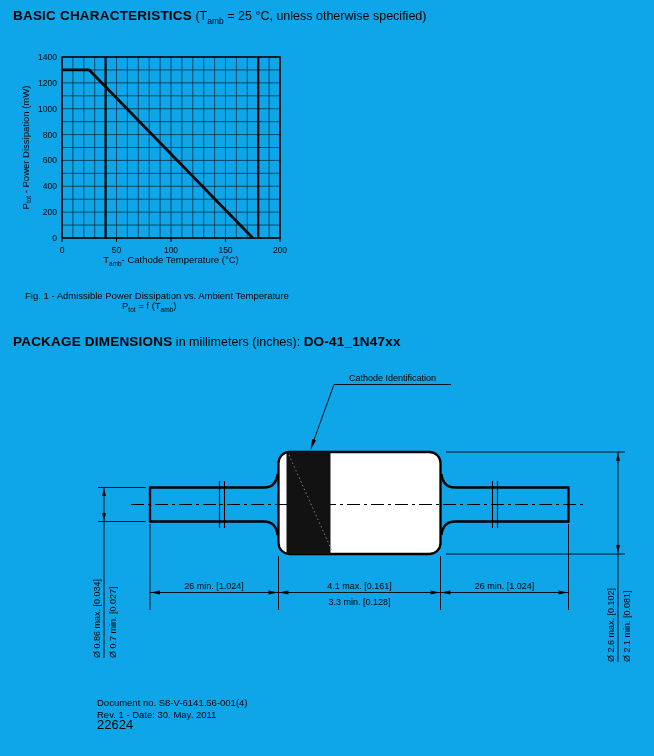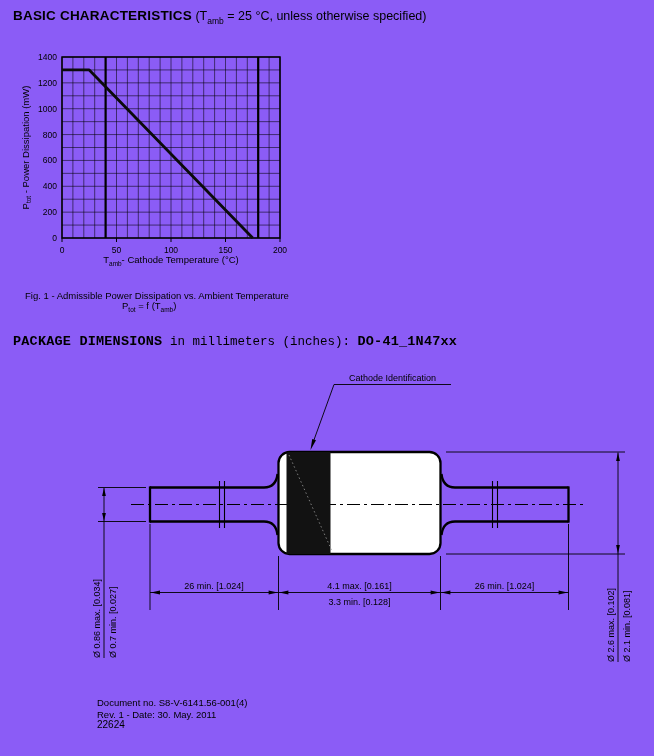--- a/index.html
+++ b/index.html
@@ -1,36 +1,36 @@
 <!DOCTYPE html>
 <html><head>
 <meta charset="utf-8">
 <style>
   html,body{margin:0;padding:0;background:#fff;}
-  .page{position:relative;width:654px;height:756px;background:#8b5cf6;overflow:hidden;
+  .page{position:relative;width:654px;height:756px;background:#0ea5e9;overflow:hidden;
         font-family:"Liberation Sans",sans-serif;color:#000;}
   .h1{position:absolute;left:13px;top:8px;font-size:13.5px;white-space:nowrap;}
   .h1 .bold{font-weight:bold;letter-spacing:0.2px;}
   .h1 .cond{font-size:12.5px;}
   sub{font-size:68%;}
   .chart-area{position:absolute;left:0;top:50px;width:340px;height:232px;}
   #chart-svg{position:absolute;left:36px;top:0;}
   .ytitle{position:absolute;left:-69px;top:91px;width:190px;height:13px;text-align:center;
           transform:rotate(-90deg);font-size:9.5px;white-space:nowrap;}
   .xtitle{position:absolute;left:62px;top:204px;width:218px;text-align:center;
           font-size:9.5px;white-space:nowrap;}
   .caption{position:absolute;left:0;top:286px;width:420px;font-size:9.5px;}
   .cap1{position:absolute;left:25px;top:4px;white-space:nowrap;}
   .cap2{position:absolute;left:122px;top:14px;white-space:nowrap;}
-  .h2{position:absolute;left:13px;top:334px;font-size:13.5px;white-space:nowrap;font-family:Liberation Mono, monospace;}
+  .h2{position:absolute;left:13px;top:334px;font-size:13.5px;white-space:nowrap;}
   .h2 .bold{font-weight:bold;letter-spacing:0.2px;}
   .h2 .mid{font-size:12.5px;}
   .drawing{position:absolute;left:0;top:370px;}
   .footer{position:absolute;left:97px;top:697px;font-size:9.5px;line-height:11.5px;}
-  .footer .small{font-size:10px;line-height:9px;}
+  .footer .small{font-size:13px;line-height:9px;}
   svg text{font-family:"Liberation Sans",sans-serif;fill:#000;}
   .dimtext{font-size:9px;}
 </style>
 </head>
 <body>
 
 <div class="page">
 
   <div class="h1">
     <span class="bold">BASIC CHARACTERISTICS</span><span class="cond"><span> (T</span><sub>amb</sub><span> = 25 °C, unless otherwise specified)</span></span>

